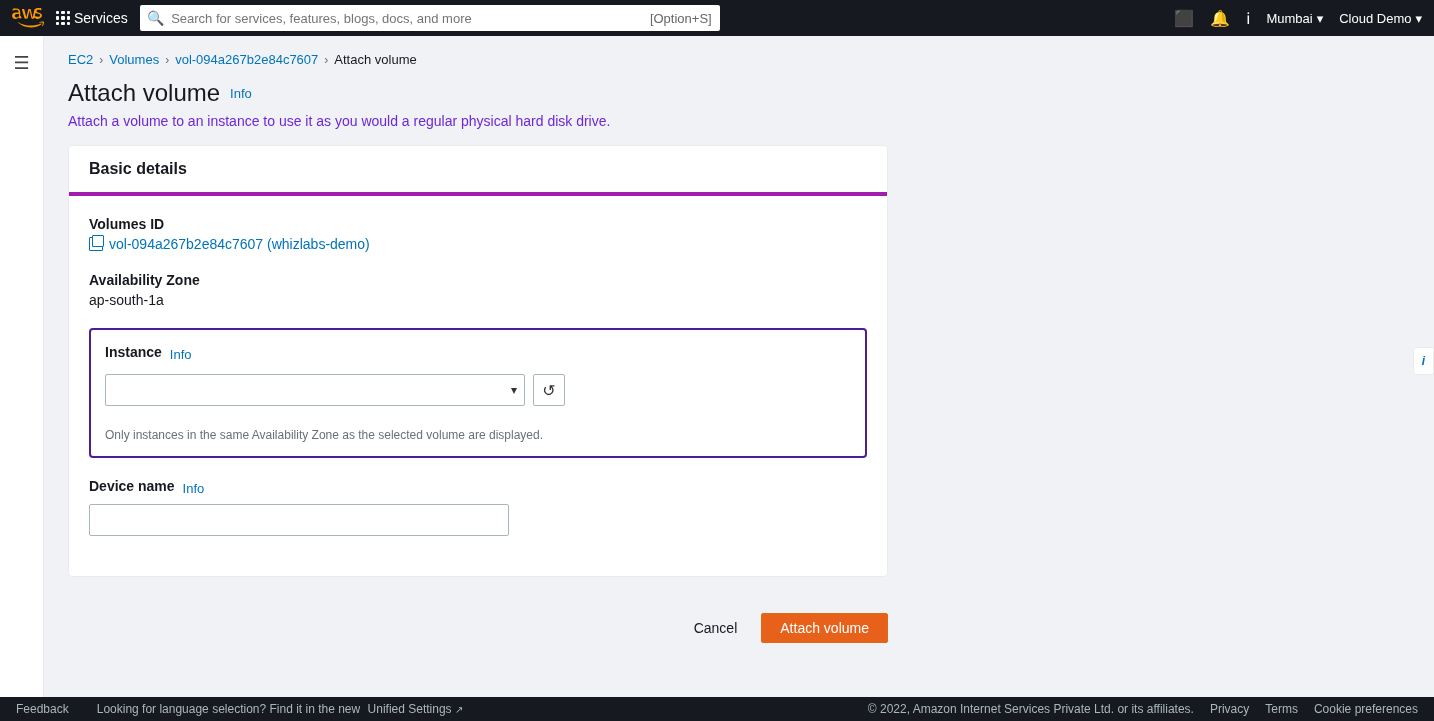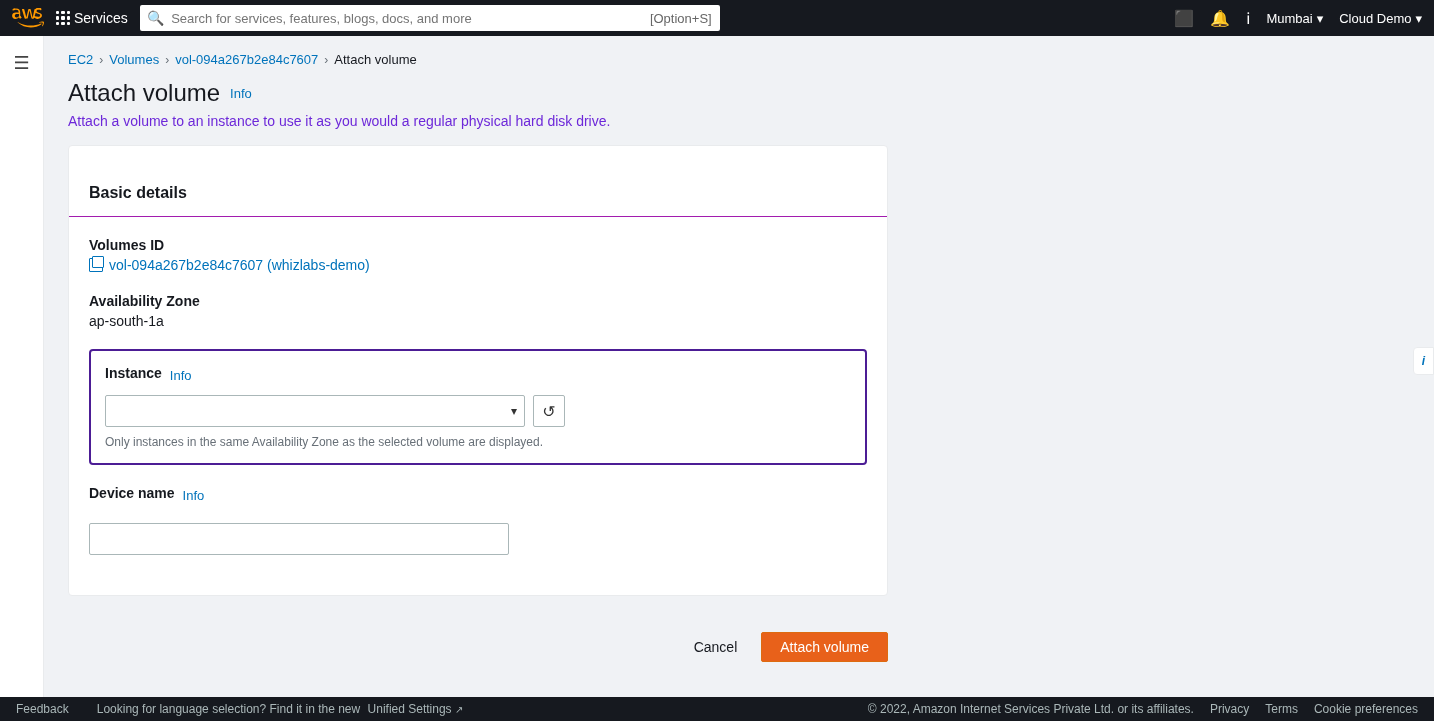--- a/index.html
+++ b/index.html
@@ -102,22 +102,22 @@
     
     .card {
       background: #fff;
       border: 1px solid #e9ebed;
       border-radius: 4px;
       max-width: 820px;
       margin-bottom: 24px;
     }
     .card-header {
       padding: 14px 20px;
-      border-bottom: 1px solid #a21caf;
-      font-size: 16px; font-weight: 600; color: #16191f; margin-top: 24px;
+      border-bottom: 4px solid #a21caf;
+      font-size: 16px; font-weight: 600; color: #16191f;
     }
     .card-body { padding: 20px; }
 
     
     .field-group { margin-bottom: 20px; }
     .field-label {
       font-size: 14px; font-weight: 600; color: #16191f;
       margin-bottom: 4px;
     }
     .field-value { font-size: 14px; color: #16191f; }
@@ -160,26 +160,26 @@
     .refresh-btn {
       width: 32px; height: 32px;
       border: 1px solid #aab7b8;
       border-radius: 2px;
       background: #fff;
       cursor: pointer;
       display: flex; align-items: center; justify-content: center;
       font-size: 16px; color: #333;
     }
     .instance-hint {
-      font-size: 12px; color: #687078; margin-top: 8px;
+      font-size: 12px; color: #687078; margin-top: 22px;
     }
 
     .device-name-label-row {
       display: flex; align-items: center; gap: 8px;
-      margin-bottom: 18px;
+      margin-bottom: 6px;
     }
     .device-name-input {
       width: 420px; height: 32px;
       border: 1px solid #aab7b8;
       border-radius: 2px;
       padding: 0 8px;
       font-size: 14px;
       outline: none;
     }
 

